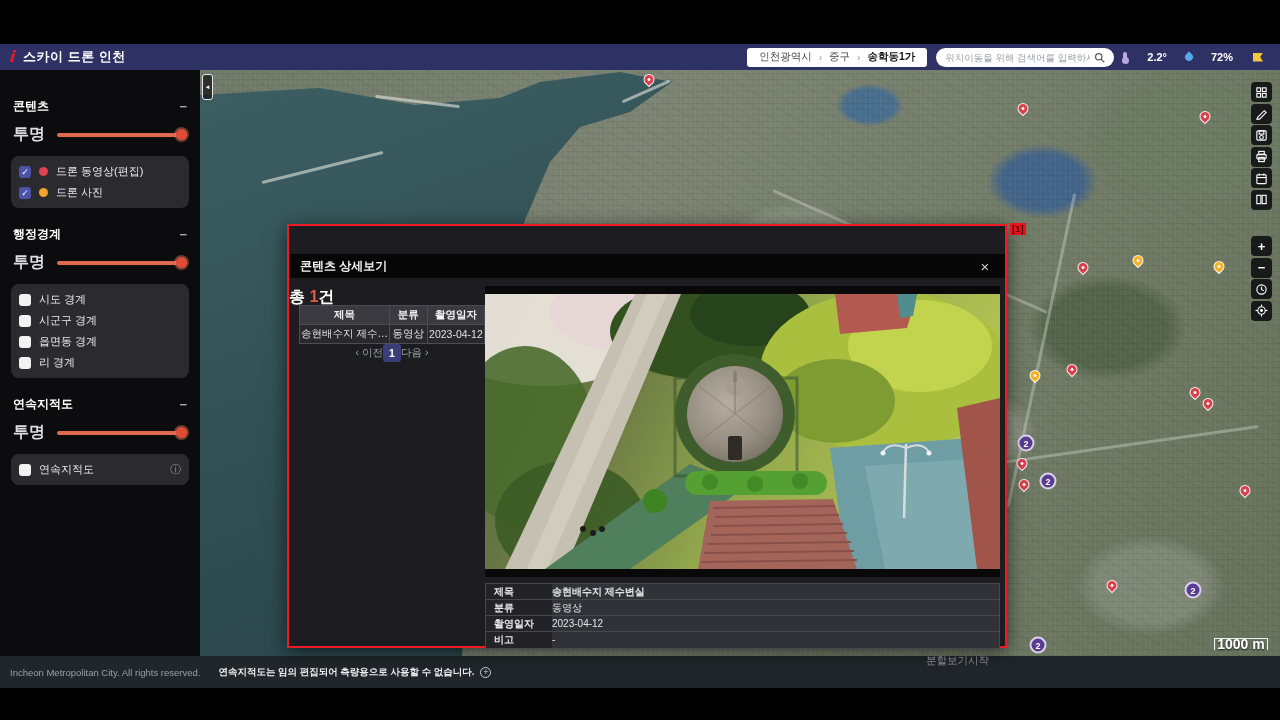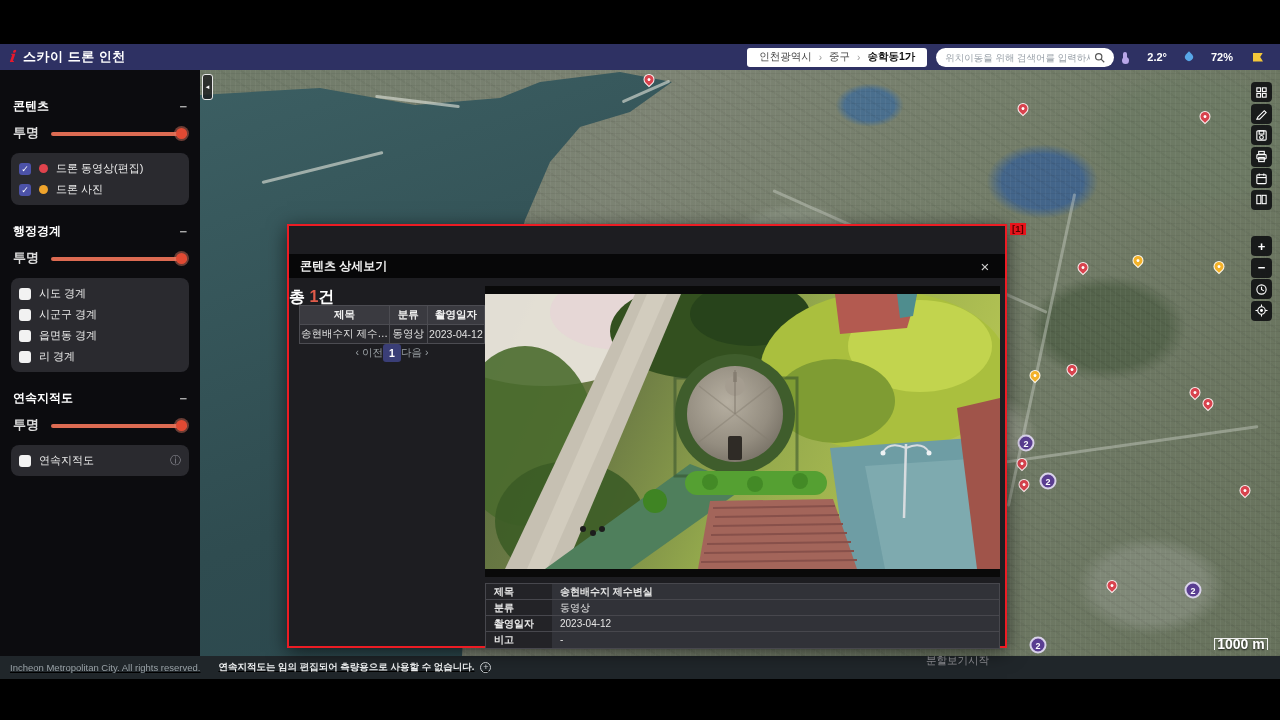--- a/index.html
+++ b/index.html
@@ -24,21 +24,21 @@
   .thermo::after { content:""; position:absolute; left:-1.5px; bottom:-2px; width:7px; height:7px; border-radius:50%; background:#b9a7e8; }
   .droplet { width:8px; height:8px; background:#58a7e8; border-radius:0 50% 50% 50%; transform:rotate(45deg); }
   .windflag { width:10px; height:9px; background:#f3c73a; clip-path:polygon(0 0,100% 0,72% 50%,100% 100%,0 100%); margin-left:2px; }
 
   
   .sidebar { position:absolute; left:0; top:70px; width:200px; height:586px; background:rgba(13,13,16,0.94); z-index:20; padding-top:14px; }
   .panel { margin:12px 11px 16px; }
   .p-head { display:flex; justify-content:space-between; align-items:center; color:#fff; font-weight:bold; font-size:12px; padding:2px 2px 9px; }
   .p-collapse { color:#aaa; font-size:13px; cursor:default; }
   .p-row { display:flex; align-items:center; gap:12px; margin:0 2px 11px; }
-  .p-row .lbl { color:#ddd; font-size:13px; font-weight:bold;font-family:Liberation Mono, monospace; }
+  .p-row .lbl { color:#ddd; font-size:16px; font-weight:bold;font-family:Liberation Mono, monospace; }
   .slider { flex:1; position:relative; height:13px; }
   .slider .track { position:absolute; left:0; right:0; top:5px; height:4px; background:#dd6b52; border-radius:2px; }
   .slider .knob { position:absolute; right:0; top:1px; width:11px; height:11px; border-radius:50%; background:#e14a33; box-shadow:0 0 0 2px rgba(226,122,100,0.45); }
   .p-box { background:#2a2a2f; border-radius:8px; padding:5px 8px; }
   .cb-row { display:flex; align-items:center; gap:8px; height:21px; color:#e9e9e9; font-size:11px; }
   .cb { width:12px; height:12px; border-radius:3px; background:#f2f2f2; display:flex; align-items:center; justify-content:center; font-size:9px; color:transparent; flex:0 0 auto; }
   .cb.checked { background:#4c52a8; color:#fff; }
   .dot { width:9px; height:9px; border-radius:50%; flex:0 0 auto; }
   .info-i { margin-left:auto; color:#8d8d95; font-size:11px; }
 
@@ -95,27 +95,27 @@
   table.m-list { position:absolute; left:10px; top:27px; width:186px; border-collapse:collapse; font-size:10.5px; }
   table.m-list th { background:#3a3a40; color:#f0f0f0; border:1px solid #4c4c52; padding:2px 1px; font-size:10.5px; }
   table.m-list td { background:#28282d; color:#e0e0e0; border:1px solid #4c4c52; padding:2px 1px; text-align:center; white-space:nowrap; overflow:hidden; }
   .m-pager { position:absolute; left:10px; top:66px; width:186px; display:flex; align-items:center; justify-content:center; color:#9aa0a4; font-size:10.5px; }
   .m-page { width:18px; height:18px; background:#3a3e77; color:#fff; border-radius:3px; display:flex; align-items:center; justify-content:center; font-weight:bold; font-size:10.5px; }
   .m-photo { position:absolute; left:196px; top:8px; width:515px; height:291px; display:block; }
   .m-details { position:absolute; left:196px; top:305px; width:515px; border:1px solid #47474d; }
   .d-row { display:flex; height:16px; border-bottom:1px solid #47474d; }
   .d-row:last-child { border-bottom:none; }
   .d-row .dl { width:66px; background:#232327; color:#e8e8e8; font-size:10px; font-weight:bold; line-height:16px; padding-left:8px; flex:0 0 auto; }
-  .d-row .dv { flex:1; background:#313238; color:#e4e4e4; font-size:10px; line-height:16px; padding-left:8px; }
+  .d-row .dv { flex:1; background:#313238; color:#e4e4e4; font-size:10px; line-height:16px; }
   .d-row.first .dv { font-weight:bold; }
   .m-split { position:absolute; right:16px; top:376px; color:#85858a; font-size:10.5px; }
   .annot { position:absolute; left:1010px; top:223px; background:#e8131b; color:#550000; font-weight:bold; font-size:9.5px; padding:0 2px; z-index:60; line-height:12px; }
 
   
-  .footer { position:absolute; left:0; top:656px; width:1280px; height:23px; background:#20262a; display:flex; align-items:center; z-index:30;text-decoration:underline; }
+  .footer { position:absolute; left:0; top:656px; width:1280px; height:32px; background:#20262a; display:flex; align-items:center; z-index:30; }
   .f-copy { color:#98a1a6; font-size:9.5px; padding-left:10px; }
   .f-notice { color:#eef0f1; font-size:9.5px; font-weight:bold; margin-left:18px; }
   .f-plus { width:11px; height:11px; border:1px solid #cfd3d6; border-radius:50%; color:#cfd3d6; font-size:9px; line-height:9px; text-align:center; margin-left:6px; }
 </style>
 </head>
 <body>
 
 <div class="stage">
 
   <div class="header">

